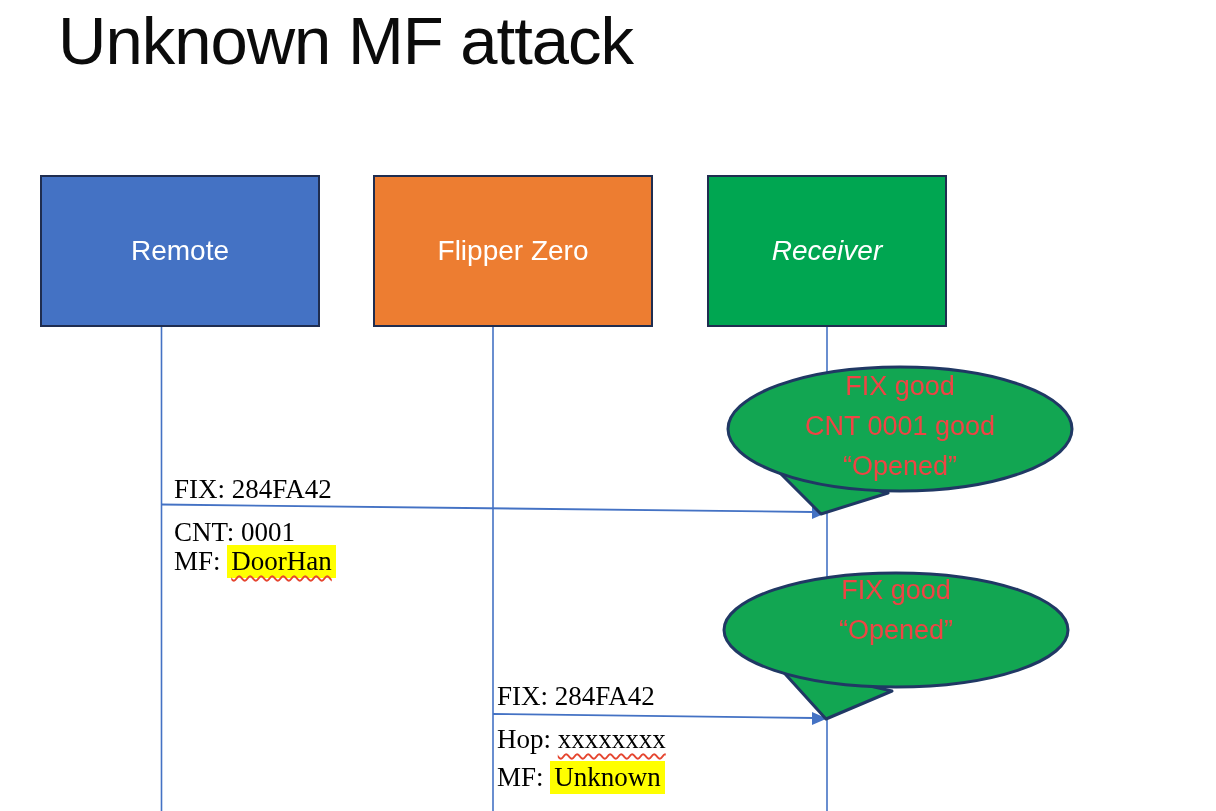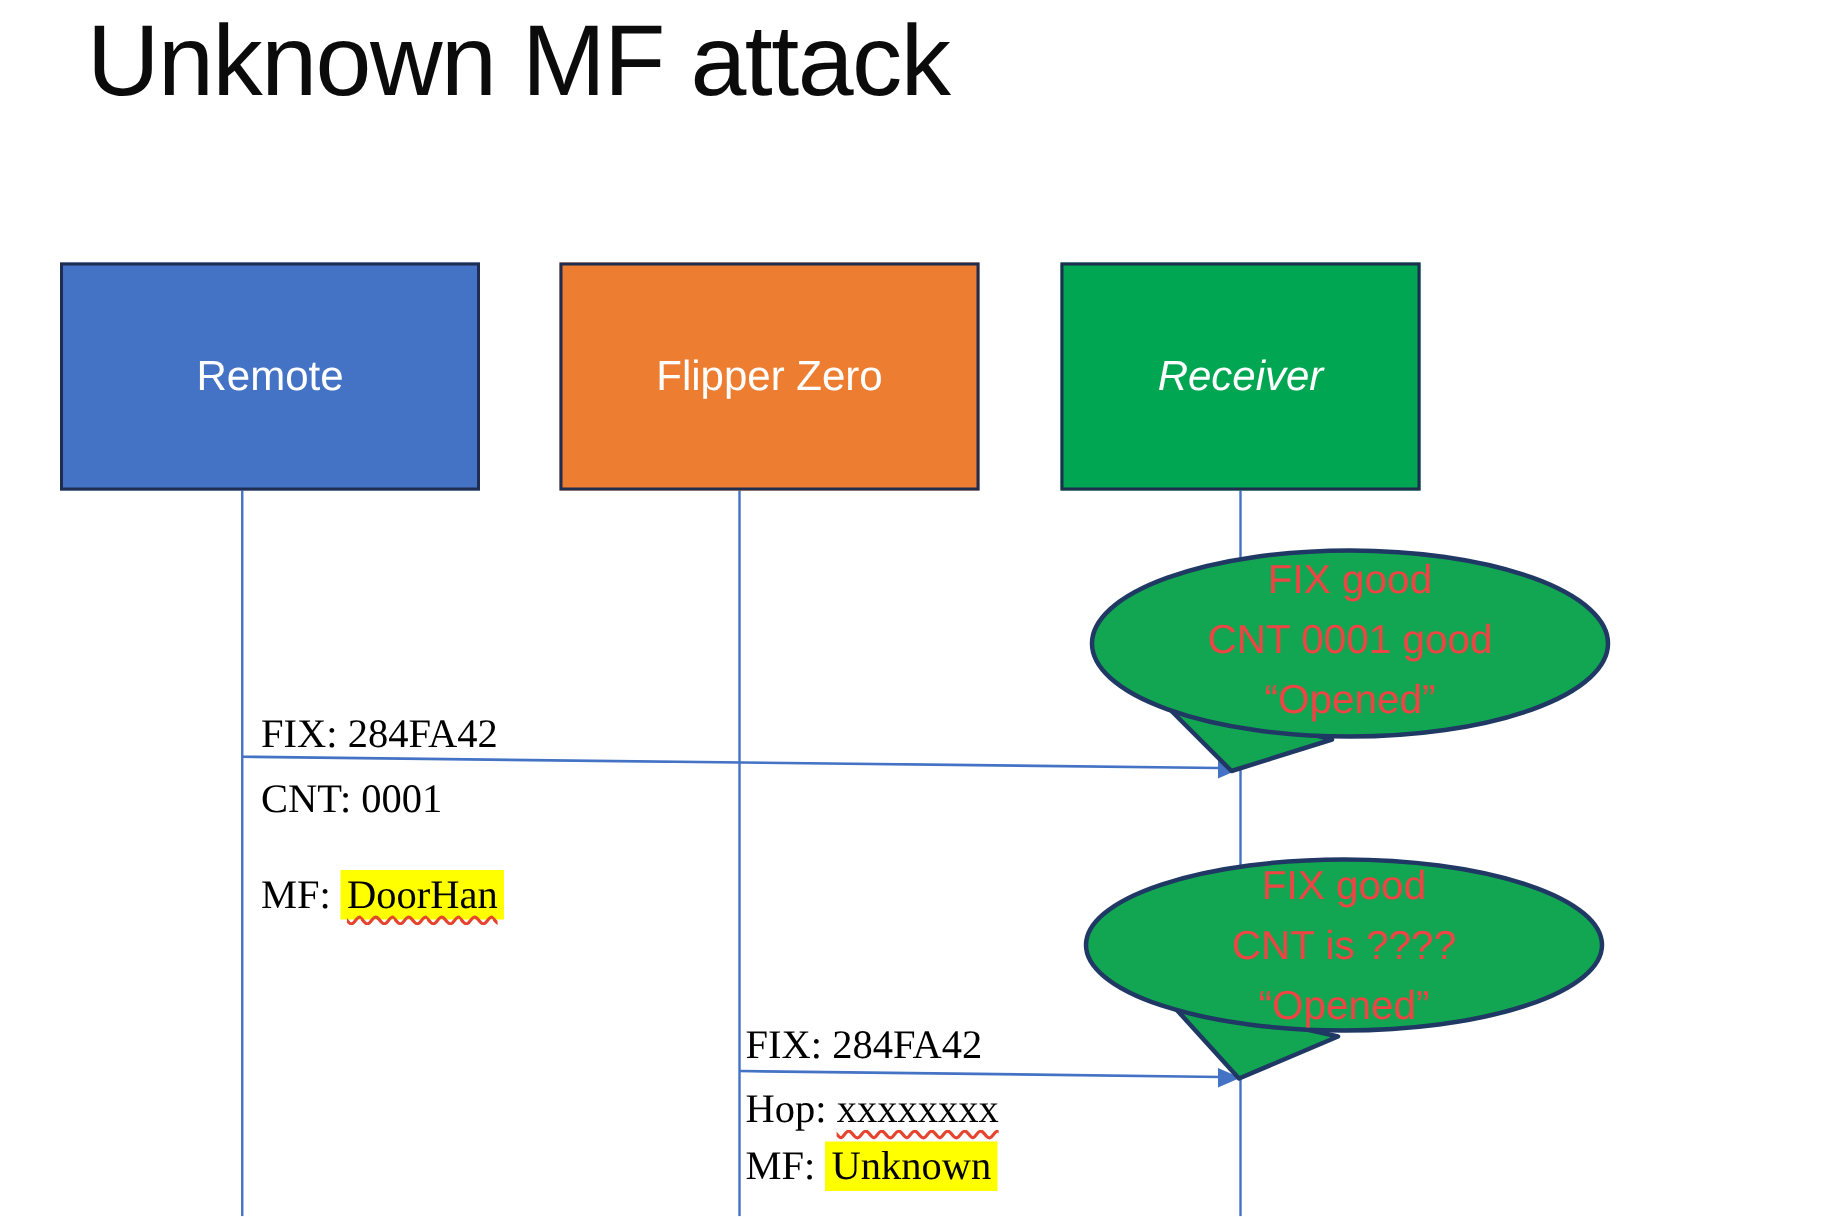--- a/index.html
+++ b/index.html
@@ -88,36 +88,35 @@
   </div>
   <div class="actor actor-flipper" style="background-color: rgb(237, 125, 49); border-color: rgb(31, 45, 80);">
     <span>Flipper Zero</span>
   </div>
   <div class="actor actor-receiver" style="background-color: rgb(0, 166, 81); border-color: rgb(31, 45, 80); font-style: italic;">
     <span>Receiver</span>
   </div>
 
   <div class="msg-line" style="left:174px;top:474px;">FIX: 284FA42</div>
   <div class="msg-line" style="left:174px;top:517px;">CNT: 0001</div>
-  <div class="msg-line" style="left:174px;top:581px;">
+  <div class="msg-line" style="left:174px;top:546px;">
     <span>MF: </span><span class="hl sq">DoorHan</span>
   </div>
 
   <div class="msg-line" style="left:497px;top:681px;">FIX: 284FA42</div>
   <div class="msg-line" style="left:497px;top:724px;">
     <span>Hop: </span><span class="sq">xxxxxxxx</span>
   </div>
   <div class="msg-line" style="left:497px;top:762px;">
     <span>MF: </span><span class="hl">Unknown</span>
   </div>
 
   <div class="bubble-text" style="left:728px;top:366px;">
     <div>FIX good</div>
     <div>CNT 0001 good</div>
     <div>“Opened”</div>
   </div>
   <div class="bubble-text" style="left:724px;top:570px;">
     <div>FIX good</div>
-    <div>CNT is ????</div>
     <div>“Opened”</div>
   </div>
 
 </div>
 
 </body></html>

